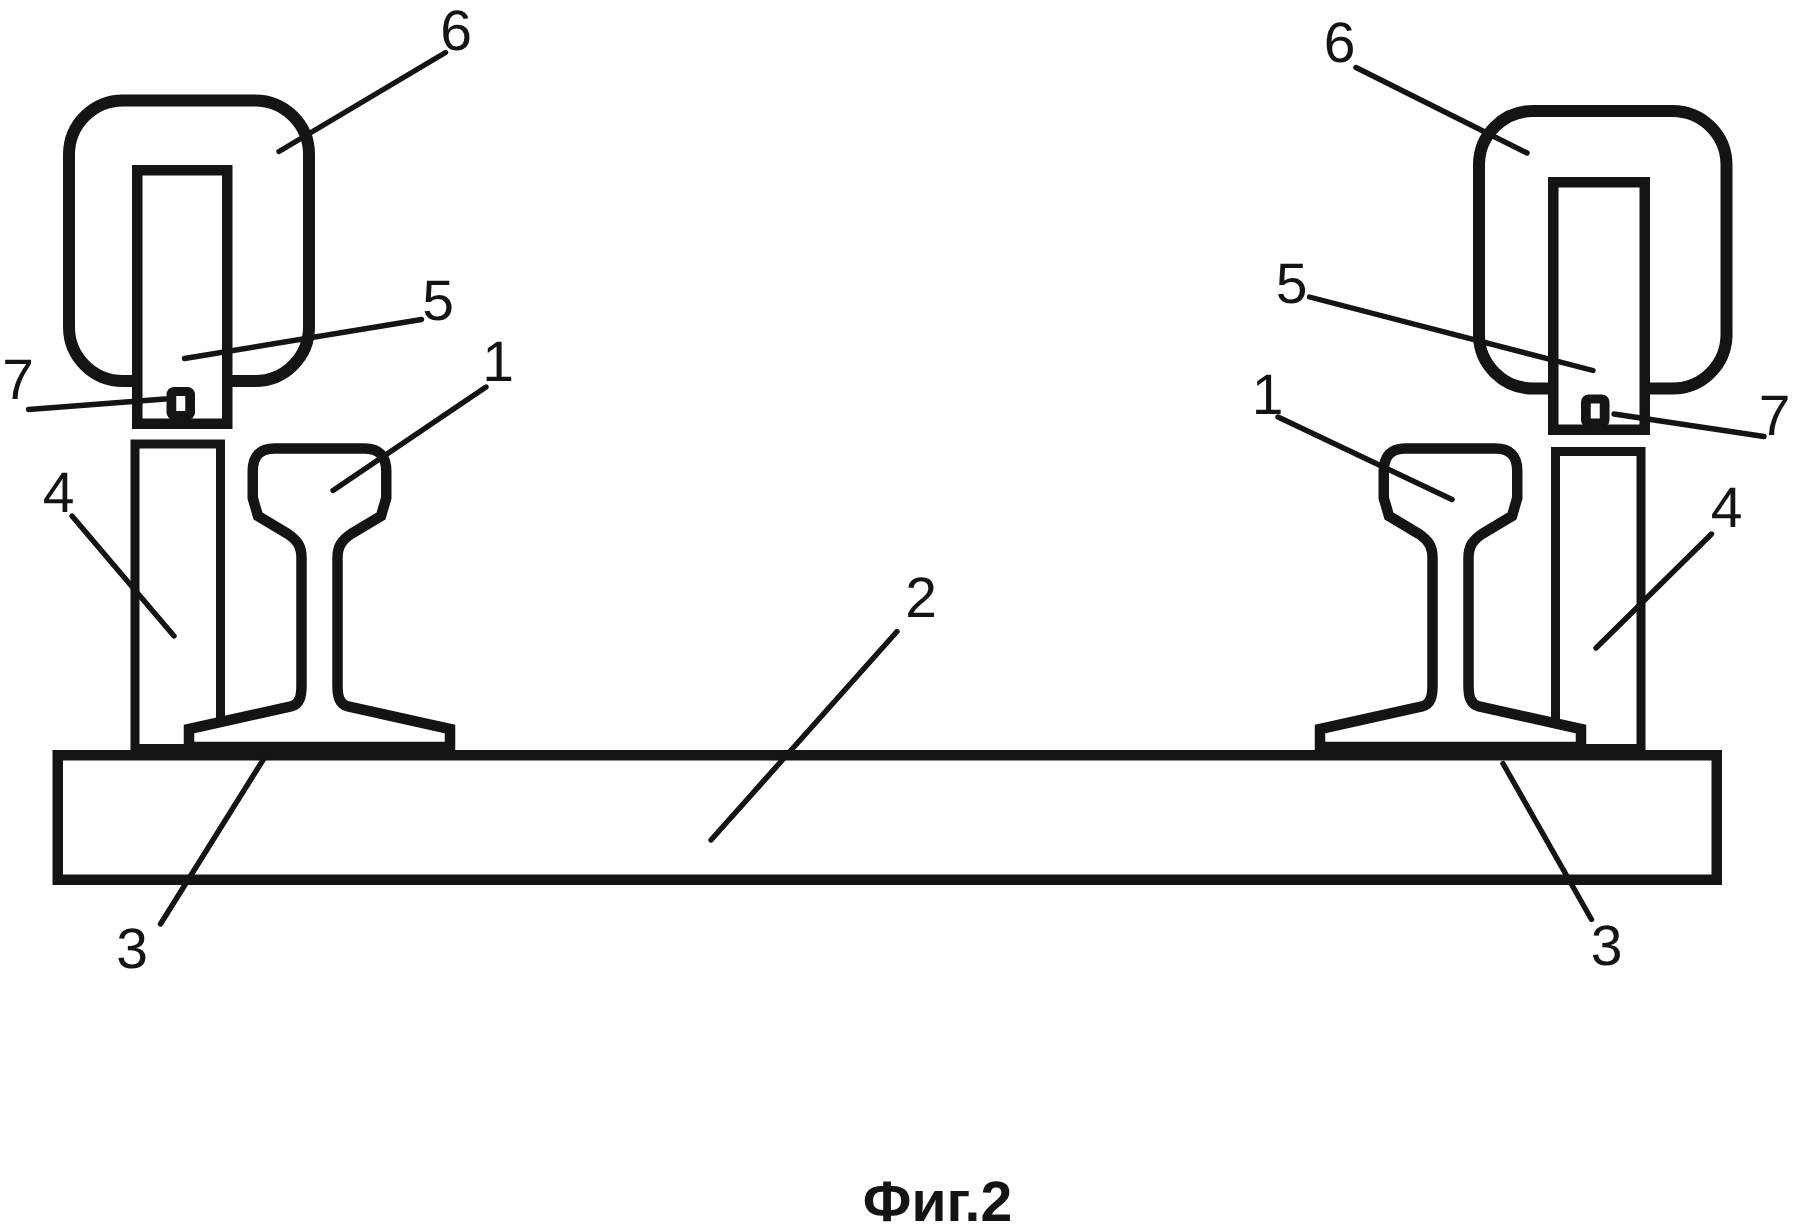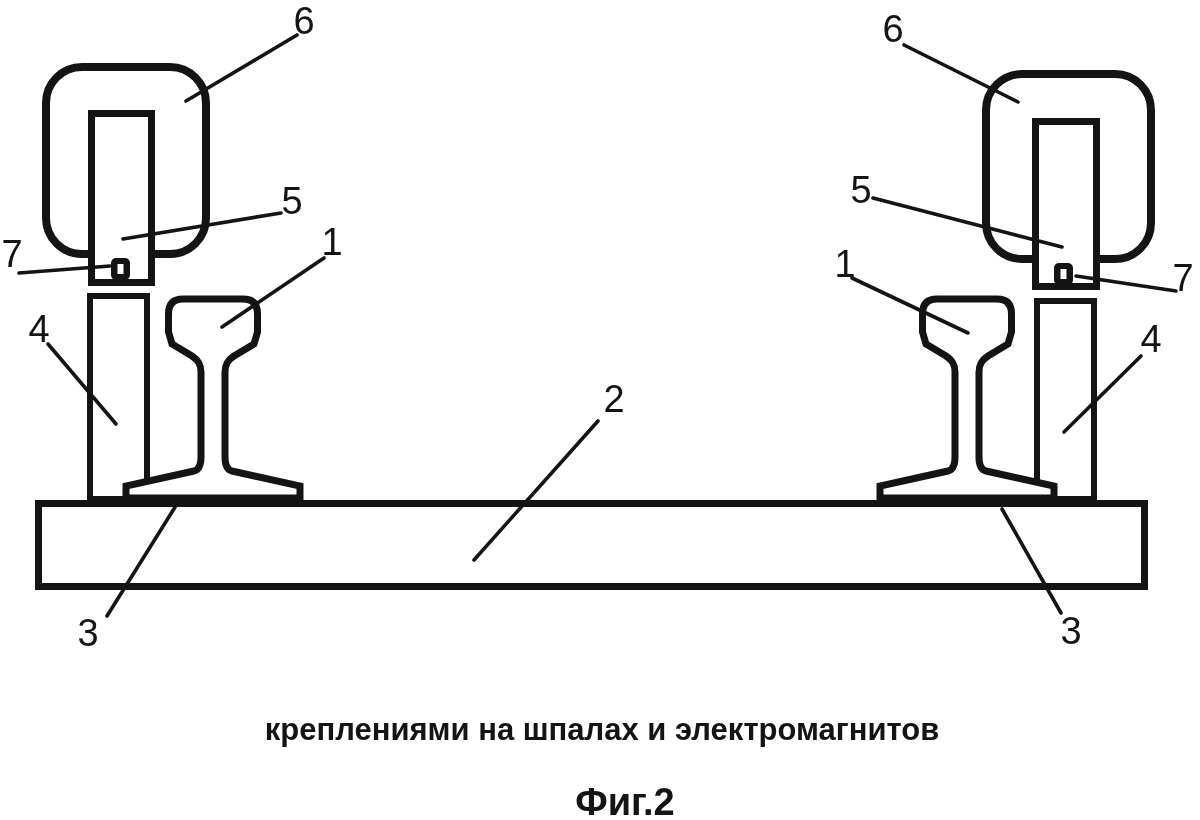--- a/index.html
+++ b/index.html
@@ -111,16 +111,15 @@
 
   <div class="callout" style="left:614px; top:399px;">2</div>
 
   <div class="callout" style="left:893px;  top:29px;">6</div>
   <div class="callout" style="left:861px;  top:190px;">5</div>
   <div class="callout" style="left:845px;  top:264px;">1</div>
   <div class="callout" style="left:1183px; top:278px;">7</div>
   <div class="callout" style="left:1151px; top:339px;">4</div>
   <div class="callout" style="left:1071px; top:631px;">3</div>
 
-  <div class="caption-line" style="left:602px; top:711px;">креплениями на шпалах и электромагнитов</div>
   <div class="figure-label" style="left:625px; top:781px;">Фиг.2</div>
 
 </div>
 
 </body></html>

